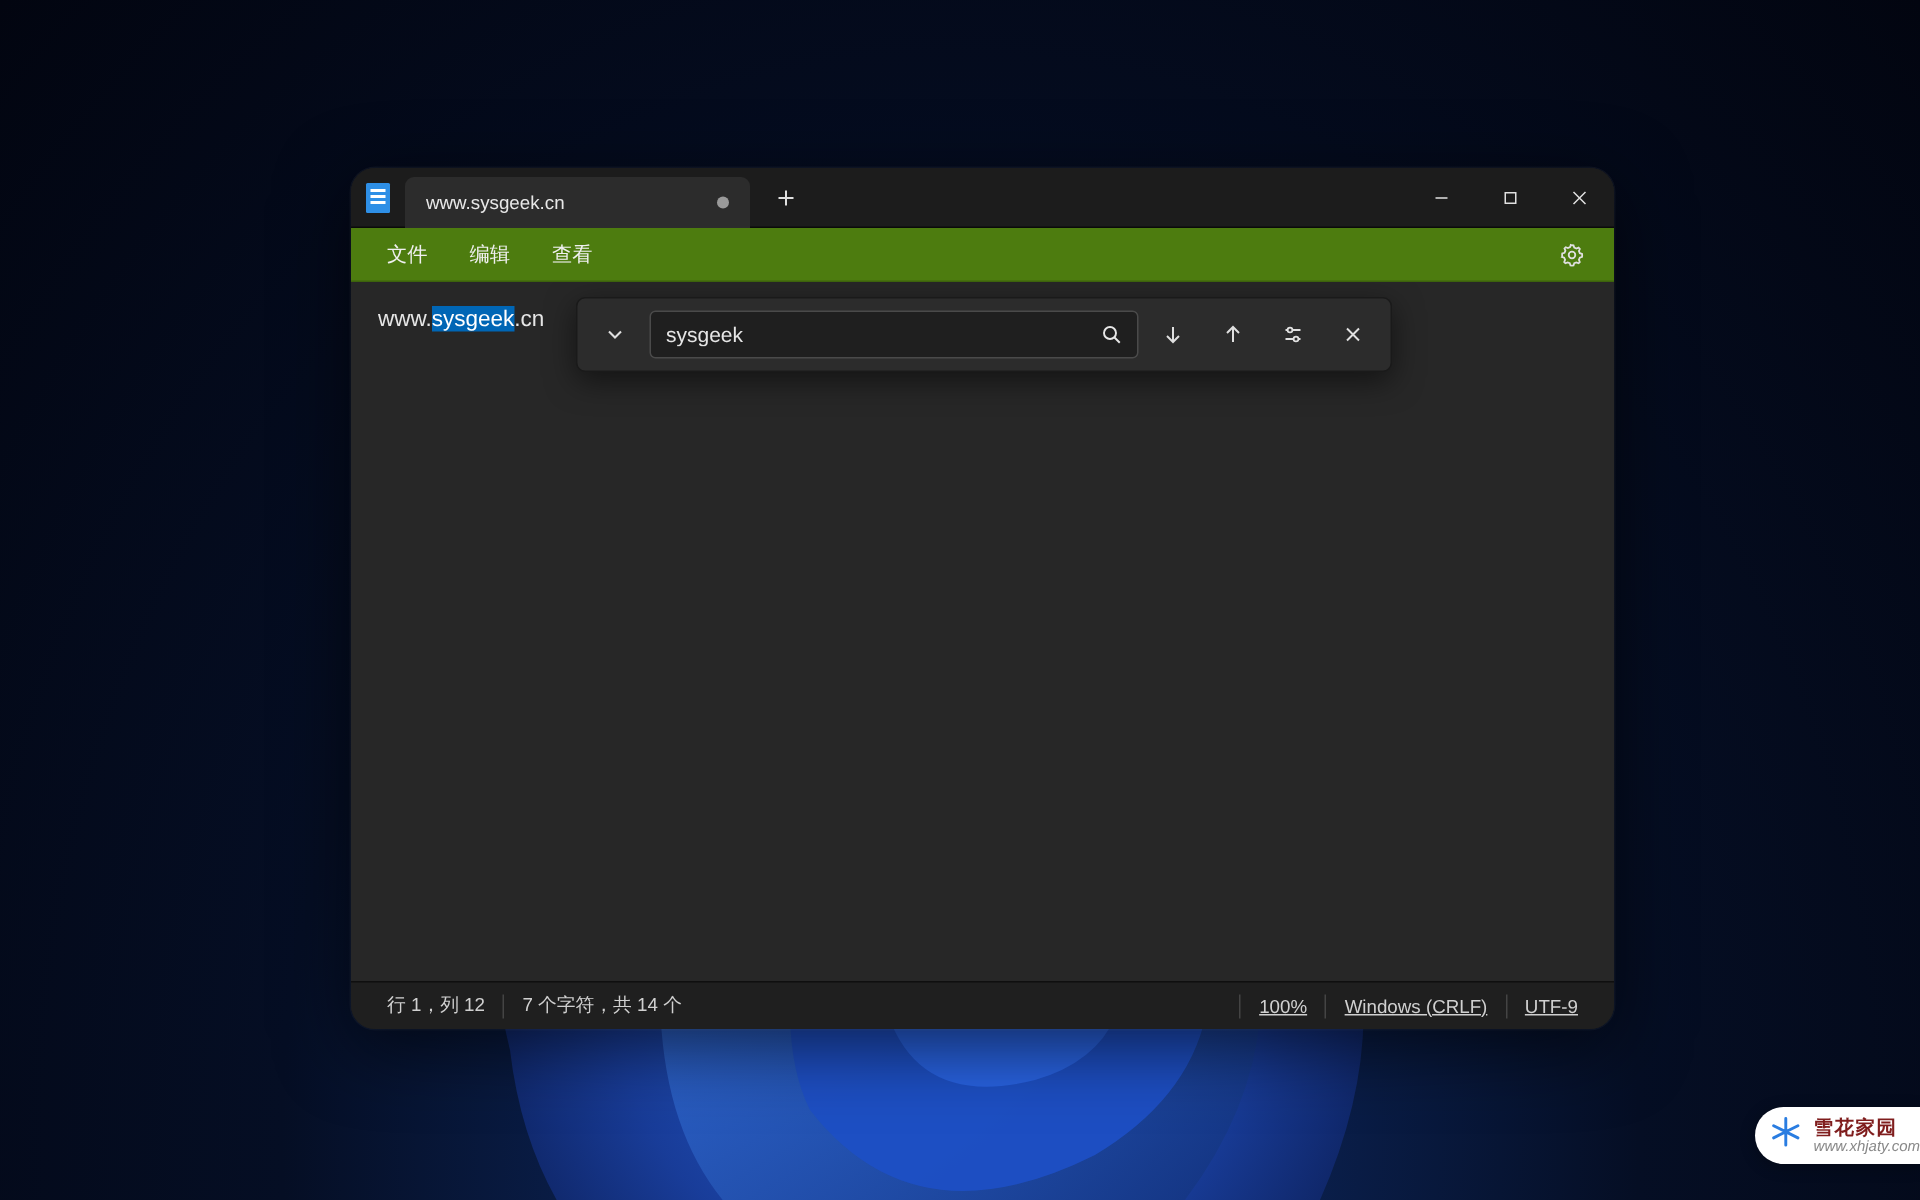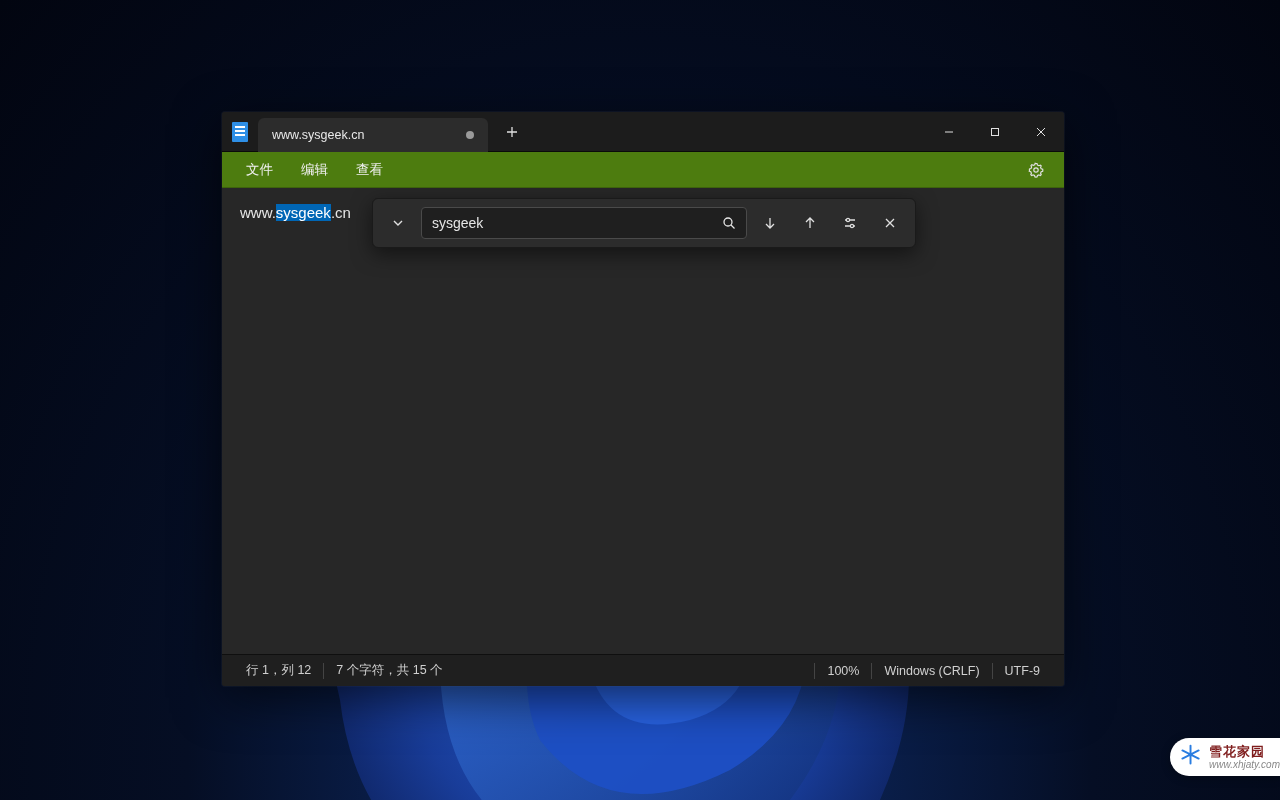--- a/index.html
+++ b/index.html
@@ -8,22 +8,22 @@
   background: radial-gradient(ellipse at 50% 95%, #0c3a8a 0%, #0a1f4c 25%, #050e24 50%, #020510 100%);
   font-family: "Segoe UI", "Microsoft YaHei", sans-serif;
   position: relative;
 }
 .rose {
   position: absolute; bottom: -180px; left: 50%; transform: translateX(-50%);
   width: 900px; height: 900px; pointer-events: none;
 }
 .rose svg { width: 100%; height: 100%; }
 .window {
-  position: absolute; left: 222px; top: 112px; width: 842px; height: 574px;
-  background: #202020; border-radius: 3px; overflow: hidden;
+  position: absolute; left: 234px; top: 112px; width: 842px; height: 574px;
+  background: #202020; border-radius: 16px; overflow: hidden;
   box-shadow: 0 12px 48px rgba(0,0,0,0.6), 0 0 0 1px rgba(255,255,255,0.05);
   display: flex; flex-direction: column; color: #fff;
 }
 .titlebar {
   height: 40px; background: #1c1c1c; display: flex; align-items: center;
   border-bottom: 1px solid #0a0a0a;
 }
 .app-icon {
   width: 36px; display: flex; align-items: center; justify-content: center;
 }
@@ -84,21 +84,21 @@
   flex: 1; background: transparent; border: none; outline: none;
   color: #e6e6e6; font-size: 14px; font-family: inherit;
 }
 .statusbar {
   height: 32px; background: #1f1f1f; border-top: 1px solid #0f0f0f;
   display: flex; align-items: center; font-size: 12.5px; color: #d0d0d0;
   padding: 0 12px;
 }
 .status-seg { padding: 0 12px; height: 100%; display: flex; align-items: center; }
 .status-sep { width: 1px; height: 16px; background: #444; }
-.status-right { margin-left: auto; display: flex; align-items: center; }
+.status-right { margin-left: auto; display: flex; align-items: center; text-decoration: underline; }
 .watermark {
   position: absolute; right: 0; bottom: 24px; width: 110px; height: 38px;
   background: #fff; border-radius: 22px 0 0 22px; display: flex; align-items: center;
   padding-left: 10px; gap: 8px; box-shadow: 0 2px 10px rgba(0,0,0,0.3);
 }
 .wm-logo {
   width: 26px; height: 26px; position: relative;
 }
 .wm-logo .flake { fill: #2a7de1; }
 .wm-text { display: flex; flex-direction: column; line-height: 1; }
@@ -214,21 +214,21 @@
         <svg width="12" height="12" viewBox="0 0 12 12">
             <path d="M2 2l8 8M10 2l-8 8" stroke="currentColor" stroke-width="1.3"></path>
           </svg>
       </div>
     </div>
   </div>
 
   <div class="statusbar">
     <div class="status-seg">行 1，列 12</div>
     <div class="status-sep"></div>
-    <div class="status-seg">7 个字符，共 15 个</div>
+    <div class="status-seg">7 个字符，共 14 个</div>
     <div class="status-right">
       <div class="status-sep"></div>
       <div class="status-seg">100%</div>
       <div class="status-sep"></div>
       <div class="status-seg">Windows (CRLF)</div>
       <div class="status-sep"></div>
       <div class="status-seg">UTF-9</div>
     </div>
   </div>
 </div>

